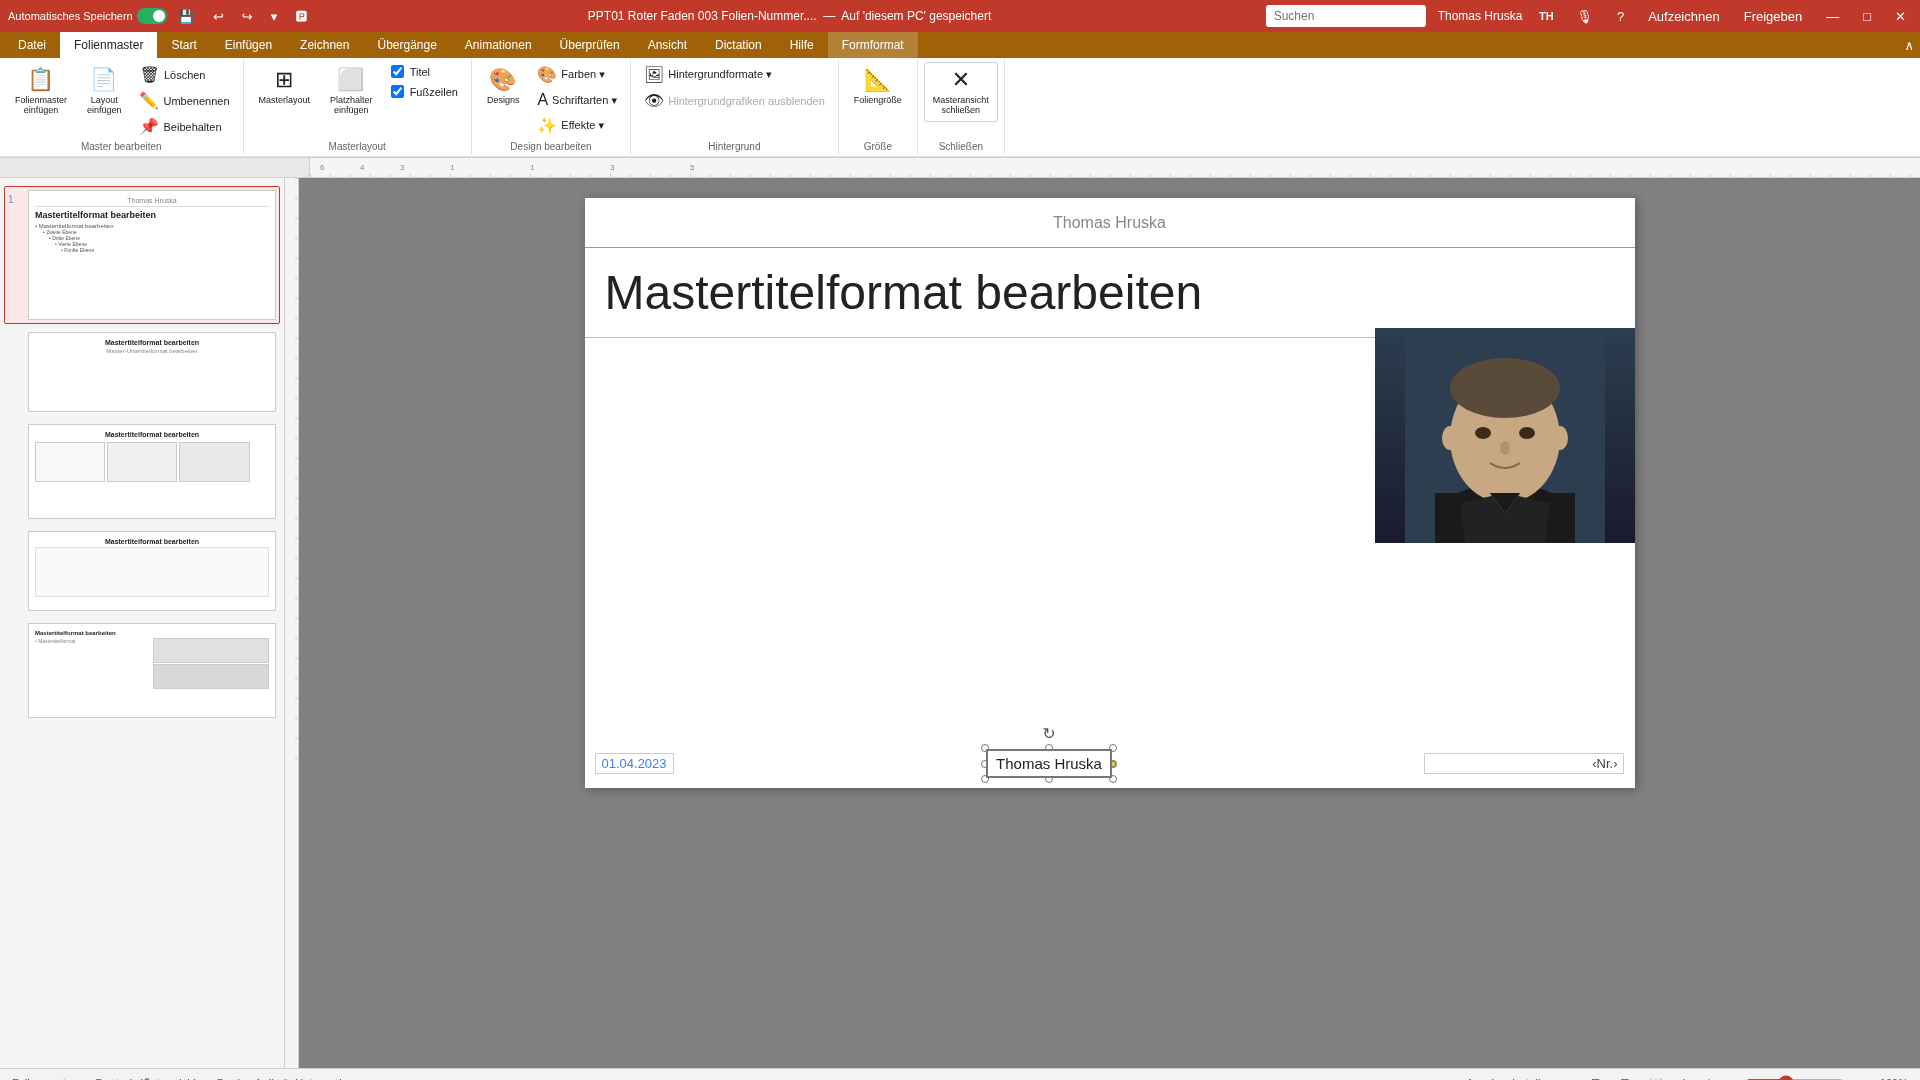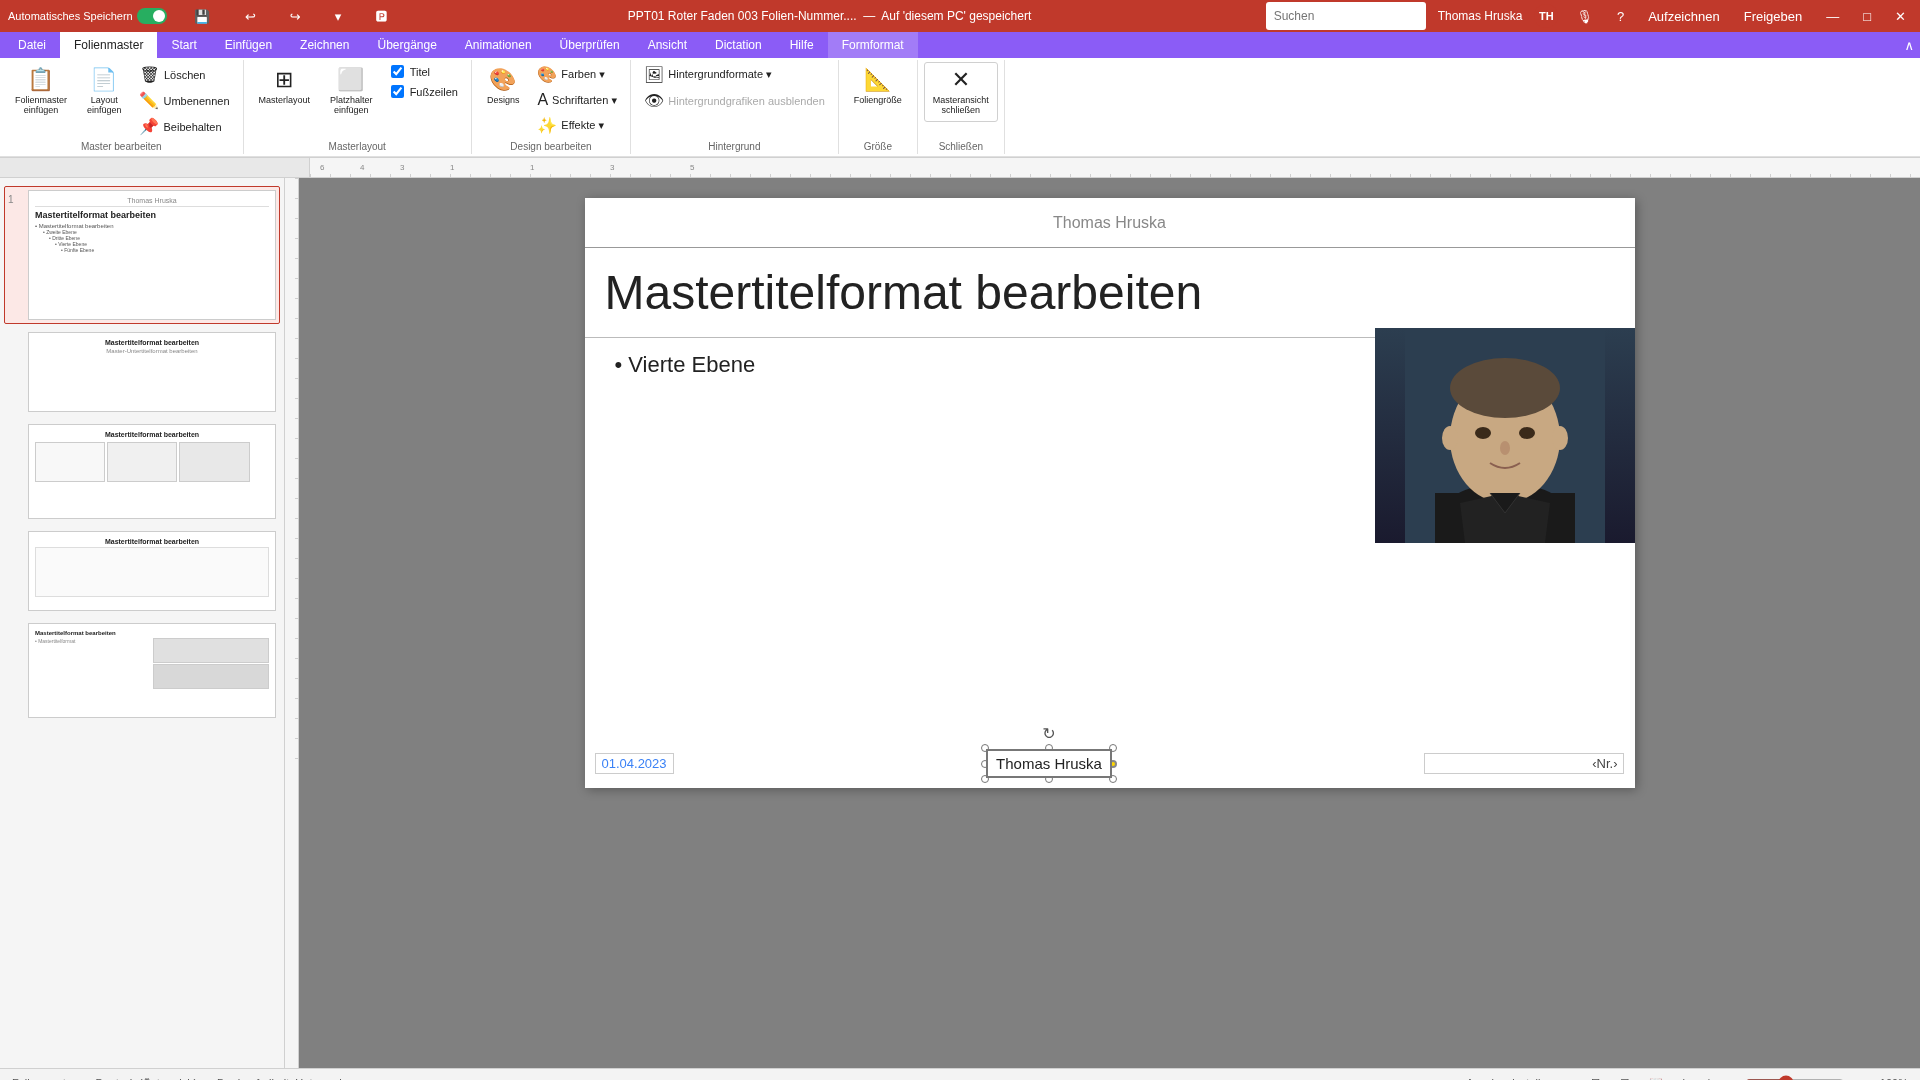--- a/index.html
+++ b/index.html
@@ -9,32 +9,32 @@
     #title-bar {
       height: 32px;
       background: #c0392b;
       display: flex;
       align-items: center;
       justify-content: space-between;
       padding: 0 8px;
       color: white;
       font-size: 12px;
     }
-    #title-bar-left { display: flex; align-items: center; gap: 22px; }
+    #title-bar-left { display: flex; align-items: center; gap: 6px; }
     #title-bar-center { flex: 1; text-align: center; font-size: 12px; color: #fff; }
     #title-bar-right { display: flex; align-items: center; gap: 12px; }
     .title-bar-btn { background: none; border: none; color: white; cursor: pointer; font-size: 13px; padding: 2px 6px; }
     .autosave-toggle { display: flex; align-items: center; gap: 4px; font-size: 11px; }
     .toggle-switch { width: 30px; height: 16px; background: #27ae60; border-radius: 8px; position: relative; display: inline-block; }
     .toggle-switch::after { content: ''; position: absolute; width: 12px; height: 12px; background: white; border-radius: 50%; top: 2px; right: 2px; }
-    .search-box { background: white; border: none; border-radius: 3px; padding: 2px 8px; font-size: 12px; width: 160px; height: 28px; }
+    .search-box { background: white; border: none; border-radius: 3px; padding: 2px 8px; font-size: 12px; width: 160px; height: 22px; }
 
     
     #ribbon { background: #fff; border-bottom: 1px solid #d0d0d0; }
-    #ribbon-tabs { display: flex; background: #8b5cf6; padding-left: 4px; }
+    #ribbon-tabs { display: flex; background: #a16207; padding-left: 4px; }
     .ribbon-tab { padding: 6px 14px; color: white; font-size: 12px; cursor: pointer; border: none; background: none; }
     .ribbon-tab.active { background: white; color: #222; }
     #ribbon-content { display: flex; background: white; padding: 2px 0; border-bottom: 1px solid #e0e0e0; min-height: 88px; }
     .ribbon-group { display: flex; flex-direction: column; align-items: flex-start; padding: 2px 6px; border-right: 1px solid #e0e0e0; min-width: fit-content; }
     .ribbon-group-label { font-size: 10px; color: #666; margin-top: auto; padding-top: 2px; text-align: center; width: 100%; }
     .ribbon-group-inner { display: flex; align-items: flex-start; gap: 2px; flex: 1; }
     .ribbon-btn { display: flex; flex-direction: column; align-items: center; justify-content: flex-start; padding: 3px 6px; cursor: pointer; border: 1px solid transparent; border-radius: 3px; min-width: 40px; background: none; font-size: 10px; text-align: center; color: #222; }
     .ribbon-btn.large { padding: 4px 8px; min-height: 60px; }
     .ribbon-icon { font-size: 22px; margin-bottom: 2px; }
     .ribbon-icon-sm { font-size: 16px; }
@@ -374,21 +374,20 @@
       <div class="slide-header-bar">
         <span class="slide-header-text">Thomas Hruska</span>
       </div>
 
       <div class="slide-title-box">
         <span class="slide-title-text">Mastertitelformat bearbeiten</span>
       </div>
 
       <div class="slide-content-box">
         <ul>
-          <li class="level4">Vierte Ebene</li>
         </ul>
       </div>
 
       <div id="webcam-overlay">
         <div id="webcam-face">
 
           <svg width="200" height="215" viewBox="0 0 200 215">
 
             <rect width="200" height="215" fill="#2c3e50"></rect>
 

